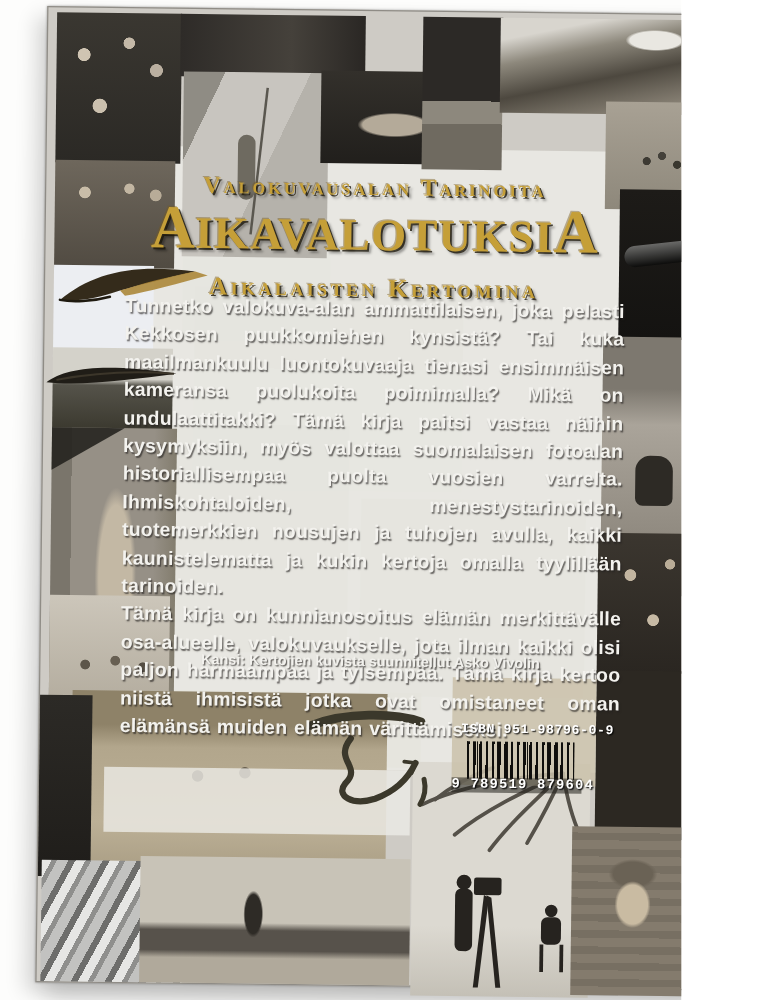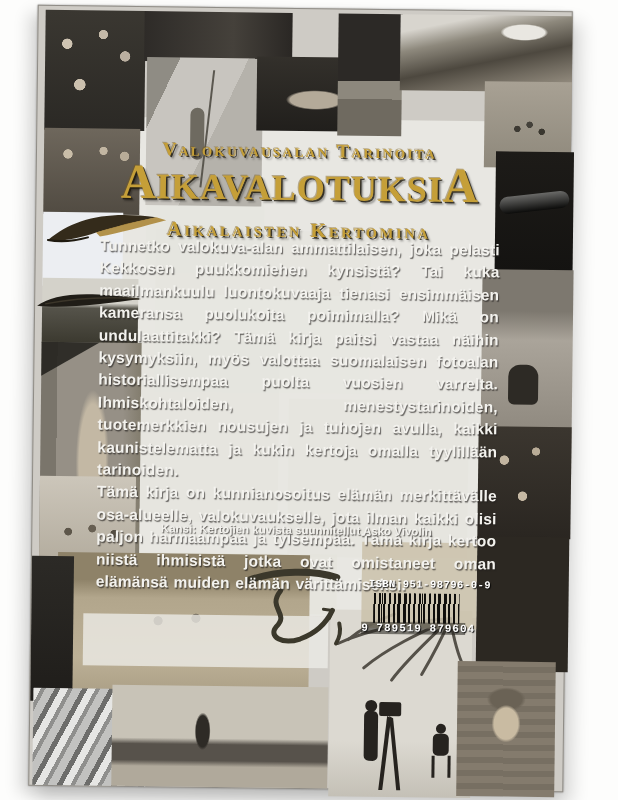--- a/index.html
+++ b/index.html
@@ -1,17 +1,17 @@
 <!DOCTYPE html>
 <html><head>
 <meta charset="utf-8">
 <style>
   html,body{margin:0;padding:0;}
   body{width:618px;height:800px;background:#ffffff;font-family:"Liberation Sans",sans-serif;}
-  .scan{position:relative;width:618px;height:800px;background:#fdfdfc;overflow:hidden;}
+  .scan{position:relative;width:545px;height:800px;background:#fdfdfc;overflow:hidden;}
 
   
   .book{position:absolute;left:33px;top:8px;width:533px;height:779px;background:#cecbc5;
         transform:rotate(0.7deg);transform-origin:50% 50%;
         box-shadow:0 0 2px rgba(0,0,0,.4),-9px 8px 16px rgba(0,0,0,.14),8px 12px 18px rgba(0,0,0,.16);
         border:1px solid #8f8c86;}
 
   .tile{position:absolute;z-index:3;}
   .faint{position:absolute;z-index:1;opacity:.55;}
   .overlay{position:absolute;z-index:2;left:52px;top:110px;width:422px;height:497px;background:rgba(236,235,230,.87);}

